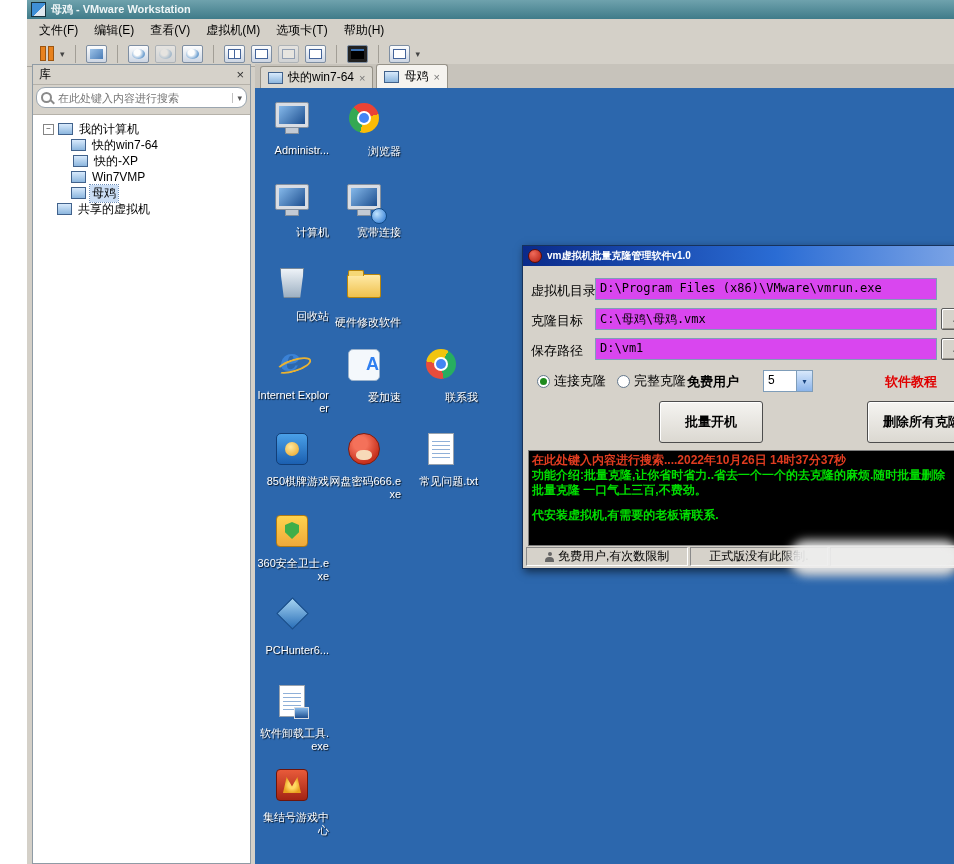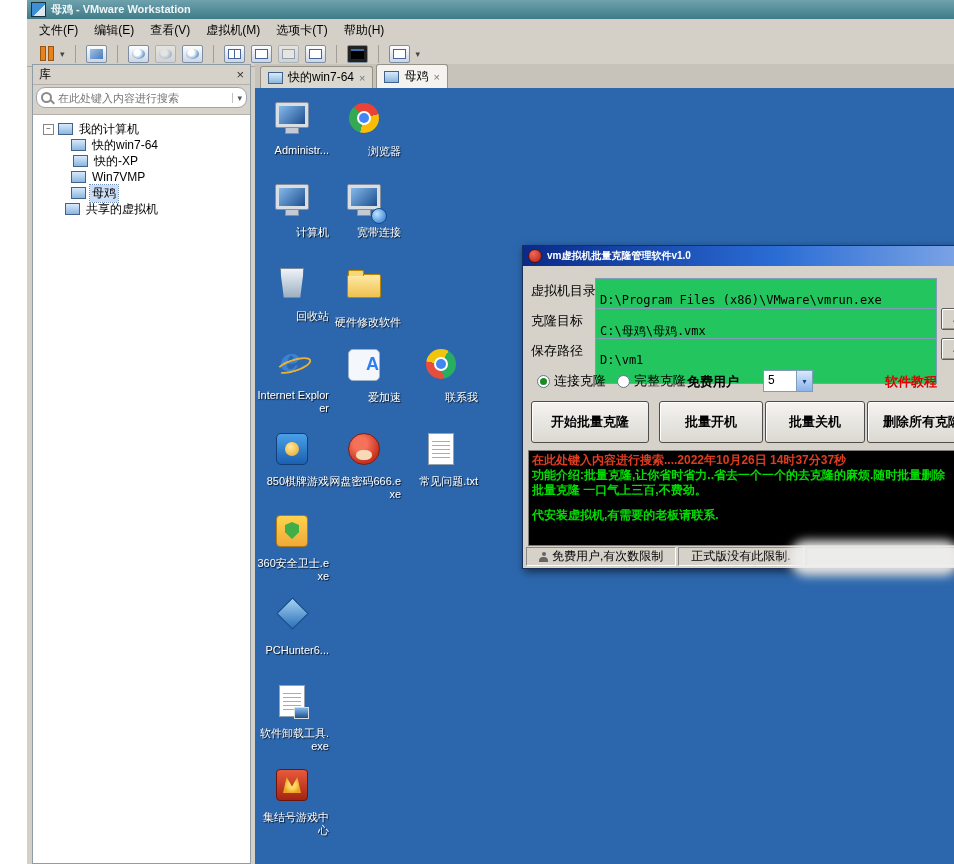--- a/index.html
+++ b/index.html
@@ -111,22 +111,22 @@
     clip-path:polygon(0 100%,20% 0,50% 60%,80% 0,100% 100%);}
 
   
   .dialog{position:absolute;left:495px;top:245px;width:459px;height:322px;background:#d6d2ca;
     border:1px solid #16325c;box-shadow:2px 3px 8px rgba(0,0,0,.55);z-index:20;}
   .dlg-title{height:20px;background:linear-gradient(90deg,#0a2a8a,#2a6cd4 55%,#86abe8);
     color:#fff;font-size:10px;font-weight:bold;display:flex;align-items:center;gap:5px;padding:0 5px;}
   .bug{width:12px;height:12px;border-radius:50%;background:radial-gradient(circle at 35% 30%,#f06a5a,#b01e12);
     border:1px solid #5e0d06;flex:0 0 auto;}
   .fld-label{position:absolute;font-size:13px;}
-  .fld-input{position:absolute;height:16px;background:#22c55e;border:1px solid #7f9db9;
-    font:12px "DejaVu Sans Mono","Liberation Mono",monospace;padding:14px 4px;white-space:nowrap;overflow:hidden;}
+  .fld-input{position:absolute;height:16px;background:#d946ef;border:1px solid #7f9db9;
+    font:12px "DejaVu Sans Mono","Liberation Mono",monospace;padding:2px 4px;white-space:nowrap;overflow:hidden;}
   .browse-btn{position:absolute;width:32px;height:20px;background:#d6d2ca;border:1px solid #5d5d5d;border-radius:2px;
     box-shadow:inset 1px 1px 0 #fff,inset -1px -1px 0 #97938b;text-align:center;line-height:18px;font-size:12px;}
   .radio{position:absolute;display:flex;align-items:center;gap:4px;font-size:13px;}
   .rc{width:11px;height:11px;border-radius:50%;border:1px solid #64788c;background:#fff;position:relative;flex:0 0 auto;}
   .rc.on::after{content:"";position:absolute;inset:2px;border-radius:50%;background:#1e8a1e;}
   .count-label{position:absolute;font-size:13px;font-weight:bold;}
   .combo{position:absolute;width:48px;height:20px;background:#fff;border:1px solid #7f9db9;display:flex;font-size:12px;}
   .combo-val{flex:1;padding:2px 4px;}
   .combo-btn{width:15px;background:linear-gradient(#d8e8fb,#8bb4ea);border-left:1px solid #7f9db9;
     display:flex;align-items:center;justify-content:center;font-size:8px;color:#17427e;}
@@ -139,21 +139,21 @@
   .console-text{position:absolute;left:3px;top:2px;right:18px;font-size:12px;font-weight:bold;
     line-height:15px;color:#00dd00;}
   .line-red{color:#e03c20;}
   .line-gap{margin-top:10px;}
   .vscroll{position:absolute;right:0;top:0;bottom:0;width:15px;background:#cfcbc3;border-left:1px solid #7c7c7c;}
   .sbtn{height:13px;background:#d6d2ca;border:1px solid #5d5d5d;box-shadow:inset 1px 1px 0 #fff;
     font-size:7px;text-align:center;line-height:12px;color:#222;}
   .sthumb{height:18px;margin-top:1px;background:#e6e2da;border:1px solid #5d5d5d;box-shadow:inset 1px 1px 0 #fff;}
   .sdown{position:absolute;bottom:0;left:0;right:0;}
   .dlg-status{position:absolute;left:3px;right:3px;bottom:2px;height:19px;display:flex;gap:2px;font-size:12px;}
-  .seg{border:1px solid;border-color:#8a8a8a #fff #fff #8a8a8a;display:flex;align-items:center;gap:4px;padding:0 12px;white-space:nowrap;}
+  .seg{border:1px solid;border-color:#8a8a8a #fff #fff #8a8a8a;display:flex;align-items:center;gap:4px;padding:0 18px;white-space:nowrap;}
   .seg.fill{flex:1;}
   .person{width:9px;height:10px;position:relative;flex:0 0 auto;}
   .person::before{content:"";position:absolute;left:2.5px;top:0;width:4px;height:4px;border-radius:50%;background:#666;}
   .person::after{content:"";position:absolute;left:0;bottom:0;width:9px;height:5px;border-radius:4px 4px 0 0;background:#666;}
   .blur-blob{position:absolute;left:762px;top:540px;width:172px;height:36px;background:rgba(238,238,238,.92);
     border-radius:18px;filter:blur(5px);z-index:30;}
 </style>
 </head>
 <body>
 
@@ -224,21 +224,21 @@
         <span class="tree-label">快的-XP</span>
       </div>
       <div class="tree-row" style="padding-left:38px">
         <span class="mpc"></span>
         <span class="tree-label">Win7VMP</span>
       </div>
       <div class="tree-row selected" style="padding-left:38px">
         <span class="mpc"></span>
         <span class="tree-label">母鸡</span>
       </div>
-      <div class="tree-row" style="padding-left:32px">
+      <div class="tree-row" style="padding-left:24px">
         <span class="mpc"></span>
         <span class="tree-label">共享的虚拟机</span>
       </div>
     </div>
   </div>
 
   <div class="tabbar">
     <div class="tab">
       <span class="mpc"></span>
       <span>快的win7-64</span>
@@ -376,23 +376,21 @@
       <span class="rc"></span>
       <span>完整克隆</span>
     </div>
     <span class="count-label" style="left:164px;top:127px">免费用户</span>
     <div class="combo" style="left:240px;top:124px">
       <span class="combo-val">5</span>
       <span class="combo-btn">▾</span>
     </div>
     <span class="tutorial" style="left:362px;top:127px">软件教程</span>
 
-    <div class="dlg-btn" style="left:8px;top:155px;width:116px">开始批量克隆</div>
     <div class="dlg-btn" style="left:136px;top:155px;width:102px">批量开机</div>
-    <div class="dlg-btn" style="left:242px;top:155px;width:98px">批量关机</div>
     <div class="dlg-btn" style="left:344px;top:155px;width:108px">删除所有克隆</div>
 
     <div class="console">
       <div class="console-text">
         <div class="line-red">在此处键入内容进行搜索....2022年10月26日 14时37分37秒</div>
         <div>功能介绍:批量克隆,让你省时省力..省去一个一个的去克隆的麻烦.随时批量删除批量克隆 一口气上三百,不费劲。</div>
         <div class="line-gap">代安装虚拟机,有需要的老板请联系.</div>
       </div>
       <div class="vscroll">
         <div class="sbtn">▲</div>

